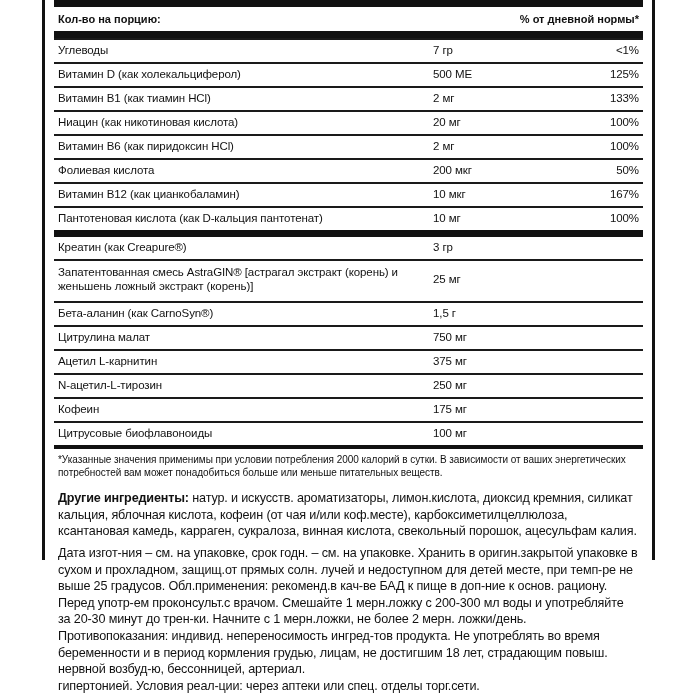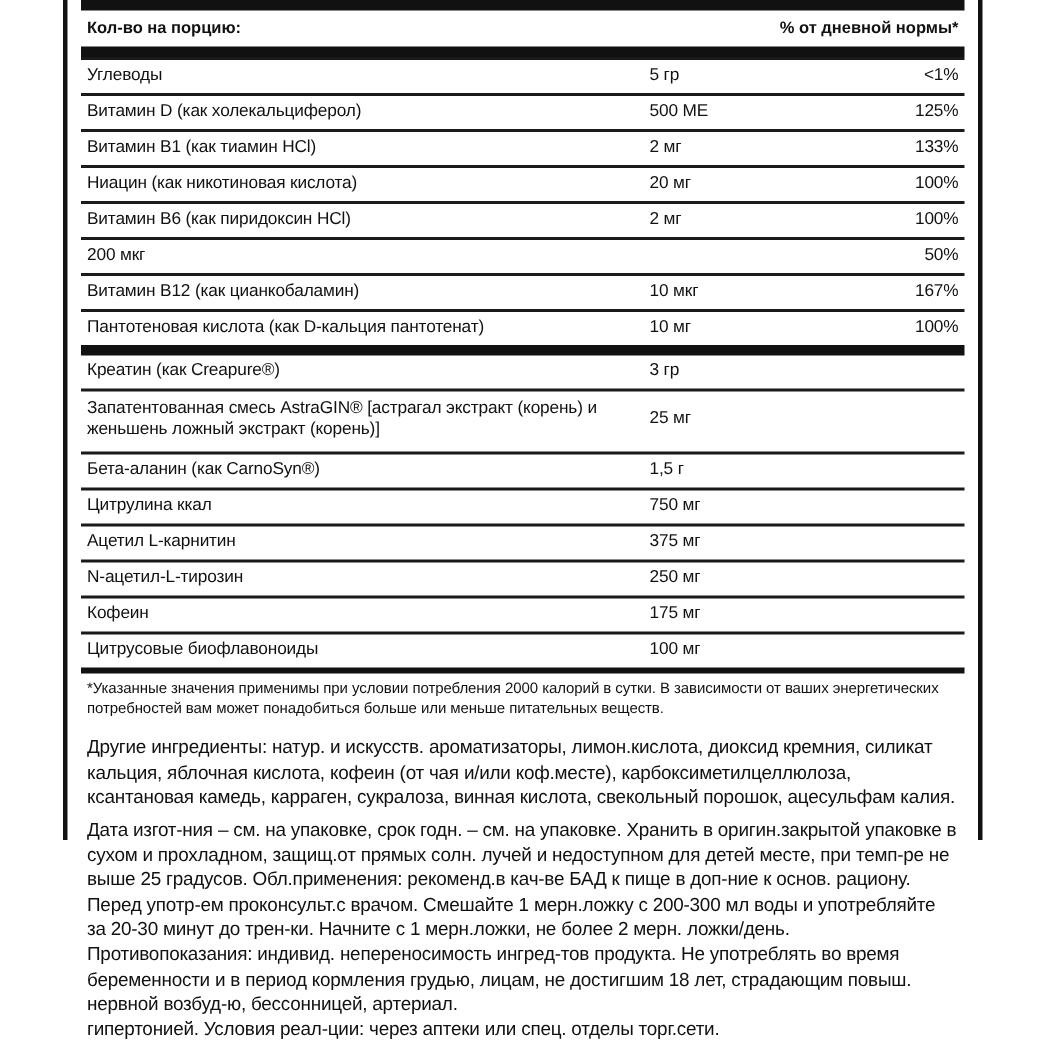--- a/index.html
+++ b/index.html
@@ -78,21 +78,21 @@
     padding:5px 4px 4px 4px;
     letter-spacing:-0.05px;
   }
   .para{
     font-size:12.6px;
     line-height:16.6px;
     padding:7px 4px 0 4px;
     letter-spacing:-0.15px;
   }
   .para.tight{padding-top:5px;}
-  .para b{font-weight:normal;margin-top:25px;}
+  .para b{font-weight:bold;margin-top:25px;}
   .para .cut{display:block;}
 </style>
 </head>
 <body>
 
 <div id="label-panel">
   <div class="inner">
 
     <div class="bar-thick"></div>
 
@@ -101,21 +101,21 @@
       <span class="dv">% от дневной нормы*</span>
     </div>
 
     <div class="bar-thick"></div>
 
     <div>
       <div class="rule"></div>
 
       <div class="row">
         <span class="nm">Углеводы</span>
-        <span class="amt">5 гр</span>
+        <span class="amt">7 гр</span>
         <span class="dv">&lt;1%</span>
       </div>
       <div class="rule"></div>
 
       <div class="row">
         <span class="nm">Витамин D (как холекальциферол)</span>
         <span class="amt">500 МЕ</span>
         <span class="dv">125%</span>
       </div>
       <div class="rule"></div>
@@ -135,20 +135,21 @@
       <div class="rule"></div>
 
       <div class="row">
         <span class="nm">Витамин B6 (как пиридоксин HCl)</span>
         <span class="amt">2 мг</span>
         <span class="dv">100%</span>
       </div>
       <div class="rule"></div>
 
       <div class="row">
+        <span class="nm">Фолиевая кислота</span>
         <span class="amt">200 мкг</span>
         <span class="dv">50%</span>
       </div>
       <div class="rule"></div>
 
       <div class="row">
         <span class="nm">Витамин B12 (как цианкобаламин)</span>
         <span class="amt">10 мкг</span>
         <span class="dv">167%</span>
       </div>
@@ -181,21 +182,21 @@
       <div class="rule"></div>
 
       <div class="row">
         <span class="nm">Бета-аланин (как CarnoSyn®)</span>
         <span class="amt">1,5 г</span>
         <span class="dv"></span>
       </div>
       <div class="rule"></div>
 
       <div class="row">
-        <span class="nm">Цитрулина ккал</span>
+        <span class="nm">Цитрулина малат</span>
         <span class="amt">750 мг</span>
         <span class="dv"></span>
       </div>
       <div class="rule"></div>
 
       <div class="row">
         <span class="nm">Ацетил L-карнитин</span>
         <span class="amt">375 мг</span>
         <span class="dv"></span>
       </div>

